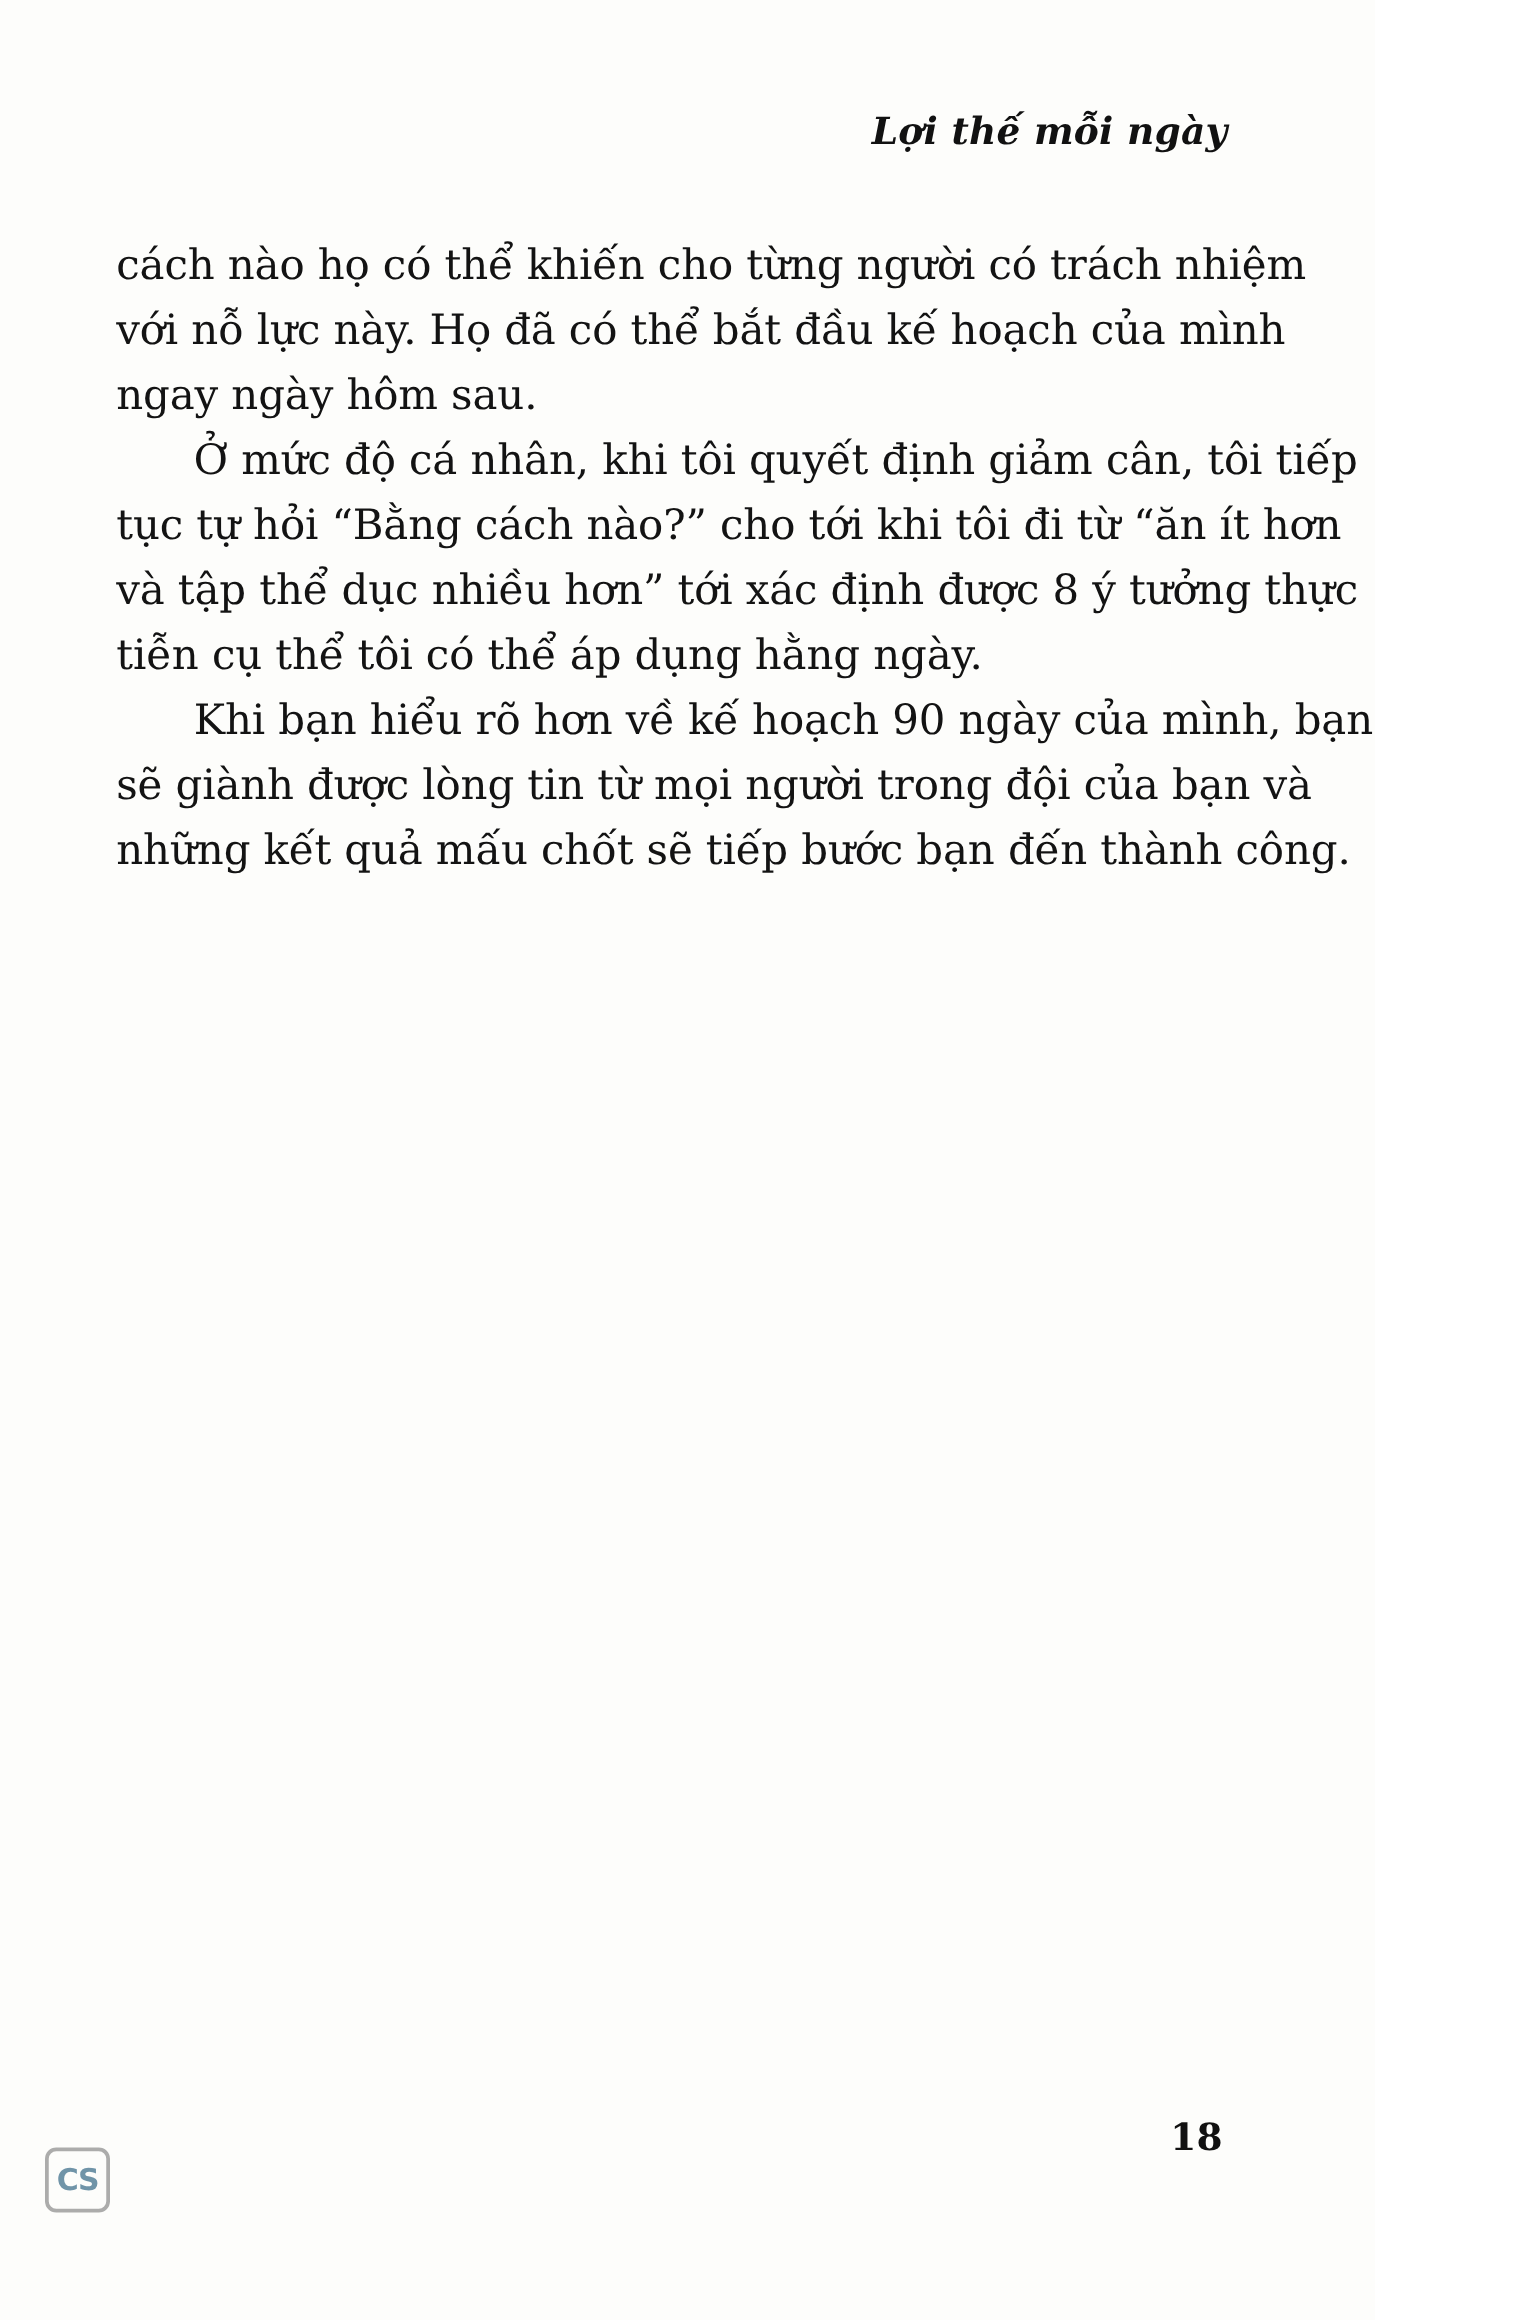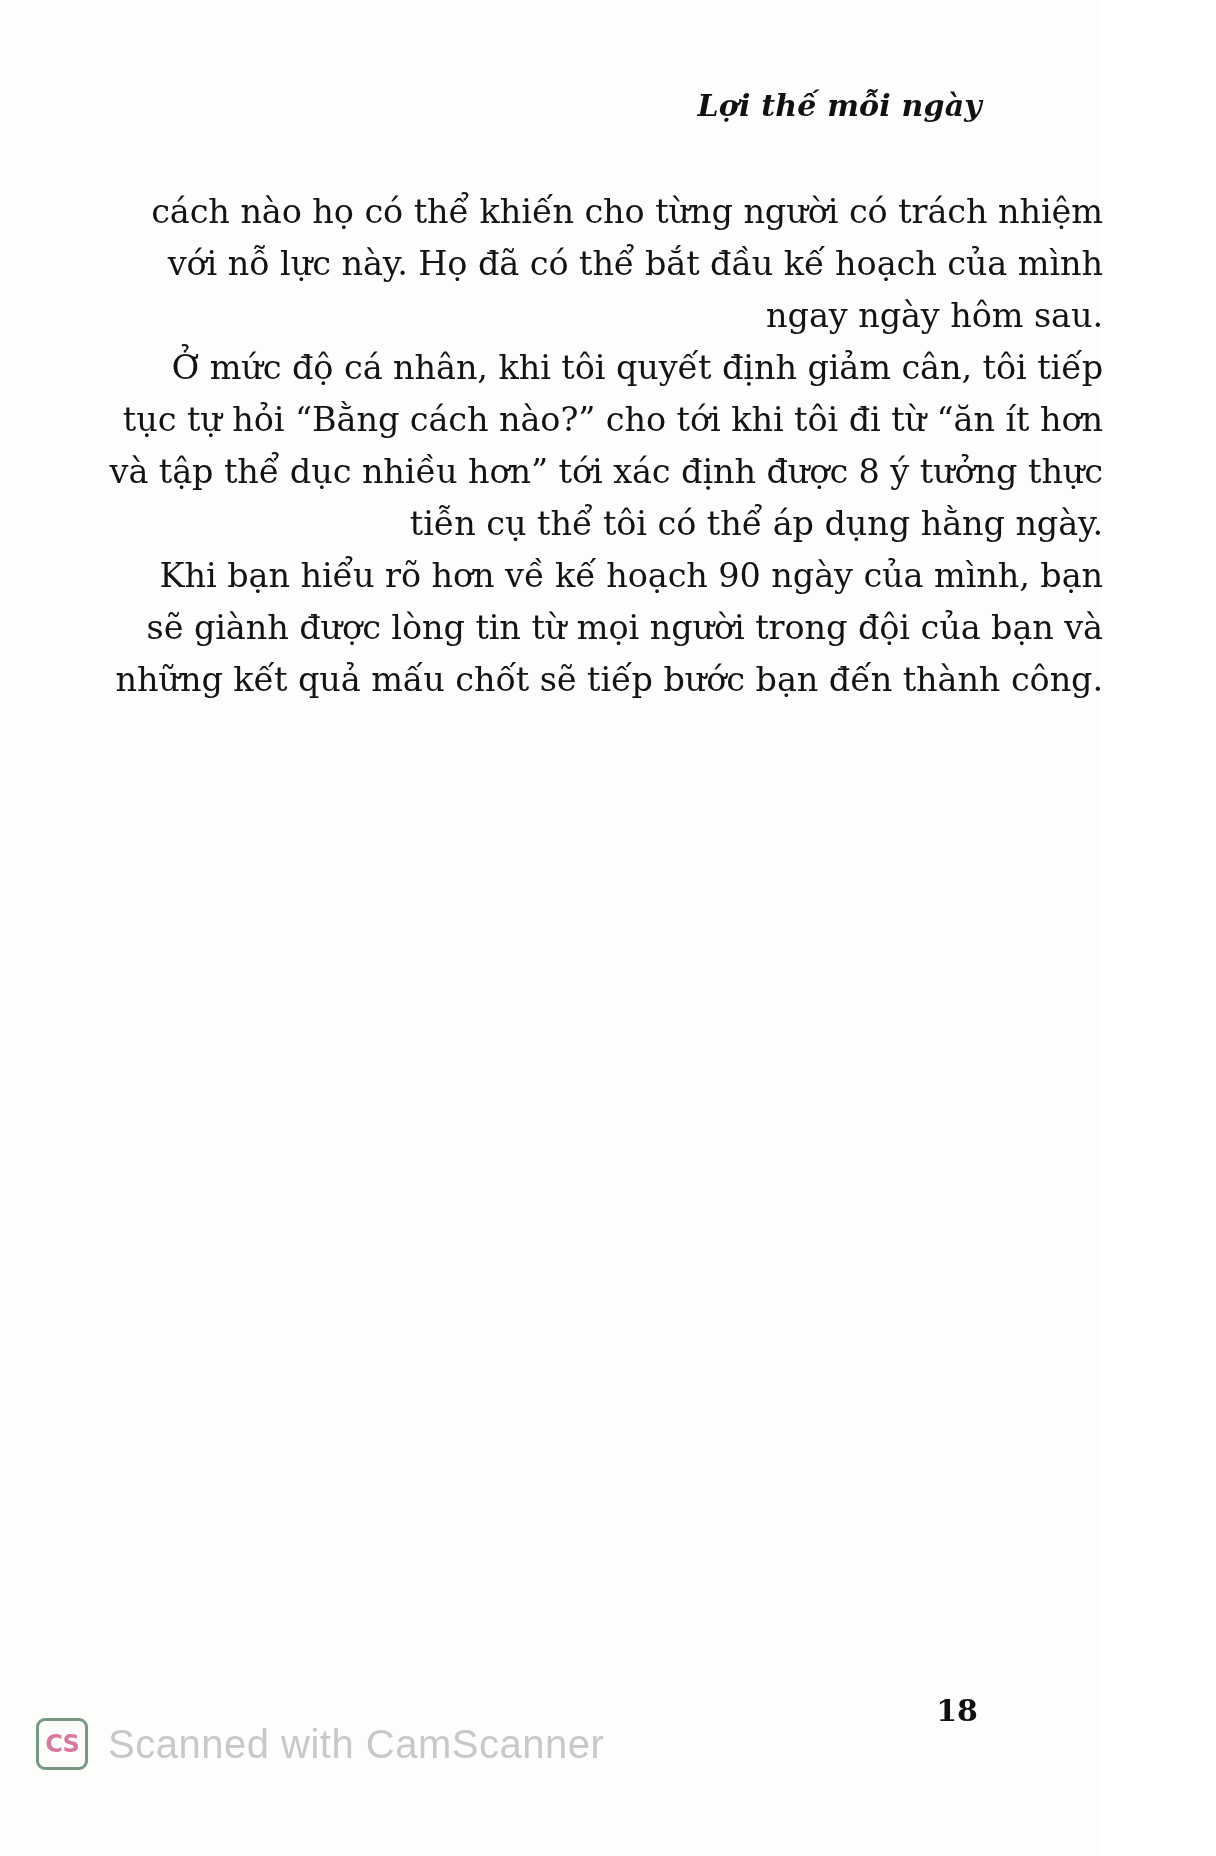--- a/index.html
+++ b/index.html
@@ -45,21 +45,21 @@
     top: 186px;
     width: 1010px;
   }
 
   .para {
     font-family: "DejaVu Serif", serif;
     font-size: 33.5px;
     line-height: 52px;
     color: #131313;
     margin: 0 0 0 0;
-    text-align: right;
+    text-align: left;
     letter-spacing: -0.1px;
   }
   .para.indent {
     text-indent: 62px;
   }
 
   
   .quote-block {
     position: absolute;
     left: 270px;
@@ -109,23 +109,23 @@
     left: 36px;
     bottom: 86px;
     display: flex;
     align-items: center;
     gap: 20px;
     opacity: 0.58;
   }
   .cs-badge {
     width: 46px;
     height: 46px;
-    border: 3px solid #14532d;
+    border: 3px solid #737373;
     border-radius: 9px;
-    color: #be185d;
+    color: #0c4a6e;
     font-family: "DejaVu Sans", sans-serif;
     font-weight: 700;
     font-size: 24px;
     display: flex;
     align-items: center;
     justify-content: center;
     letter-spacing: -1px;
   }
   .cs-text {
     font-family: "Liberation Sans", sans-serif;
@@ -145,16 +145,15 @@
     <p class="para">cách nào họ có thể khiến cho từng người có trách nhiệm với nỗ lực này. Họ đã có thể bắt đầu kế hoạch của mình ngay ngày hôm sau.</p>
     <p class="para indent">Ở mức độ cá nhân, khi tôi quyết định giảm cân, tôi tiếp tục tự hỏi “Bằng cách nào?” cho tới khi tôi đi từ “ăn ít hơn và tập thể dục nhiều hơn” tới xác định được 8 ý tưởng thực tiễn cụ thể tôi có thể áp dụng hằng ngày.</p>
     <p class="para indent">Khi bạn hiểu rõ hơn về kế hoạch 90 ngày của mình, bạn sẽ giành được lòng tin từ mọi người trong đội của bạn và những kết quả mấu chốt sẽ tiếp bước bạn đến thành công.</p>
   </div>
 
 
   <div class="page-number">18</div>
 
   <div class="watermark">
     <div class="cs-badge">CS</div>
-    <div class="cs-text">Scanned with CamScanner</div>
   </div>
 
 </div>
 
 </body></html>

